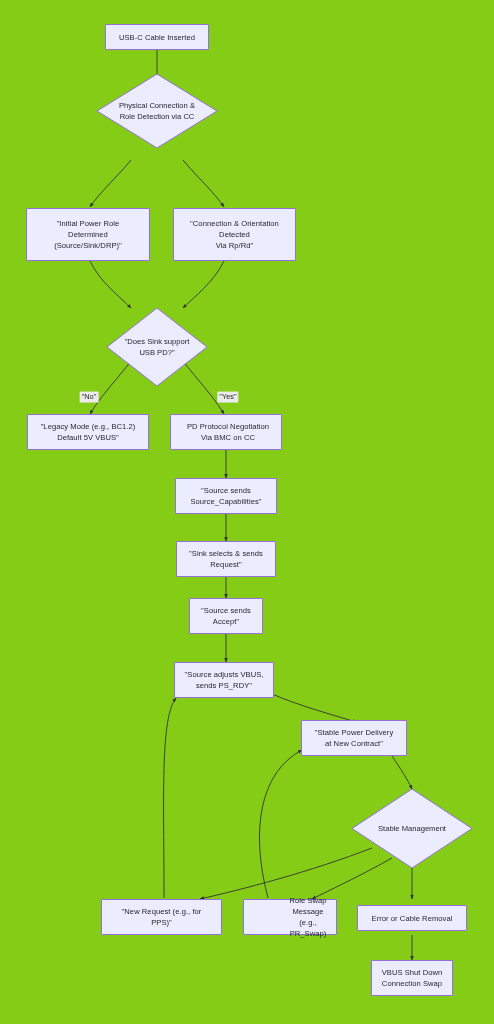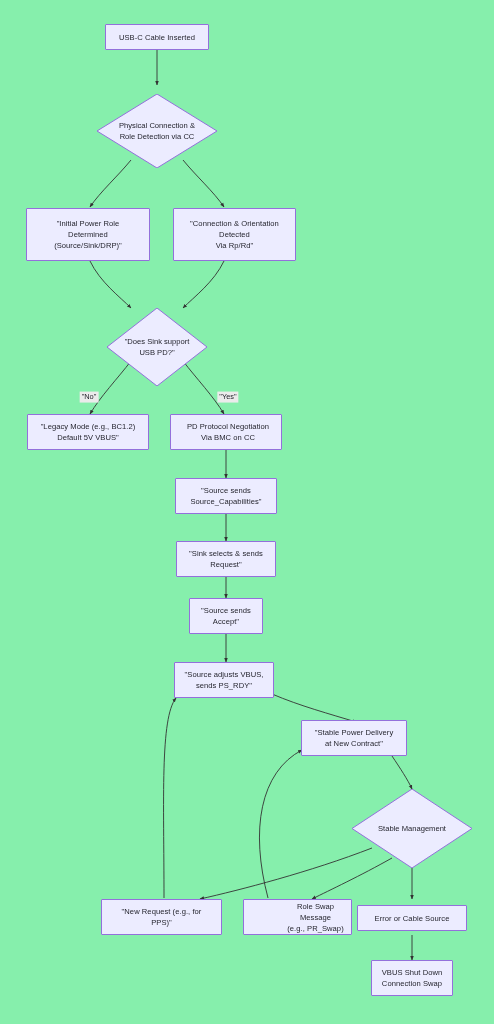--- a/index.html
+++ b/index.html
@@ -8,21 +8,21 @@
     padding: 0;
     background: #ffffff;
   }
   body {
     font-family: "Liberation Sans", sans-serif;
   }
   #canvas {
     position: relative;
     width: 494px;
     height: 1024px;
-    background: #86efac;
+    background: #84cc16;
     overflow: hidden;
   }
   #edge-layer {
     position: absolute;
     left: 0;
     top: 0;
     width: 494px;
     height: 1024px;
     pointer-events: none;
   }
@@ -115,21 +115,21 @@
       <path d="M 164 898 C 164 800, 160 718, 176 698"></path>
       <path d="M 268 898 C 250 830, 260 772, 302 750"></path>
       <path d="M 412 935 L 412 960"></path>
     </g>
   </svg>
 
   <div class="node rect" style="left:105px; top:24px; width:104px; height:26px;">
     <span class="label">USB-C Cable Inserted</span>
   </div>
 
-  <div class="diamond-wrap" style="left:97px; top:94px; width:120px; height:74px;">
+  <div class="diamond-wrap" style="left:97px; top:74px; width:120px; height:74px;">
     <svg class="diamond-shape" viewBox="0 0 120 74" preserveAspectRatio="none">
       <polygon points="60,0 120,37 60,74 0,37" fill="#ececff" stroke="#9370db" stroke-width="1"></polygon>
     </svg>
     <div class="diamond-text">Physical Connection &amp;
 Role Detection via CC</div>
   </div>
 
   <div class="node rect" style="left:26px; top:208px; width:124px; height:53px;">
     <span class="label">"Initial Power Role
 Determined
@@ -193,27 +193,27 @@
       <polygon points="60,0 120,39.5 60,79 0,39.5" fill="#ececff" stroke="#9370db" stroke-width="1"></polygon>
     </svg>
     <div class="diamond-text">Stable Management</div>
   </div>
 
   <div class="node rect" style="left:101px; top:899px; width:121px; height:36px;">
     <span class="label">"New Request (e.g., for
 PPS)"</span>
   </div>
 
-  <div class="node rect" style="left:243px; top:899px; width:109px; height:36px;padding-left:40px;">
+  <div class="node rect" style="left:243px; top:899px; width:94px; height:36px;padding-left:40px;">
     <span class="label">Role Swap Message
 (e.g., PR_Swap)</span>
   </div>
 
   <div class="node rect" style="left:357px; top:905px; width:110px; height:26px;">
-    <span class="label">Error or Cable Source</span>
+    <span class="label">Error or Cable Removal</span>
   </div>
 
   <div class="node rect" style="left:371px; top:960px; width:82px; height:36px;">
     <span class="label">VBUS Shut Down
 Connection Swap</span>
   </div>
 
 </div>
 
 </body></html>

